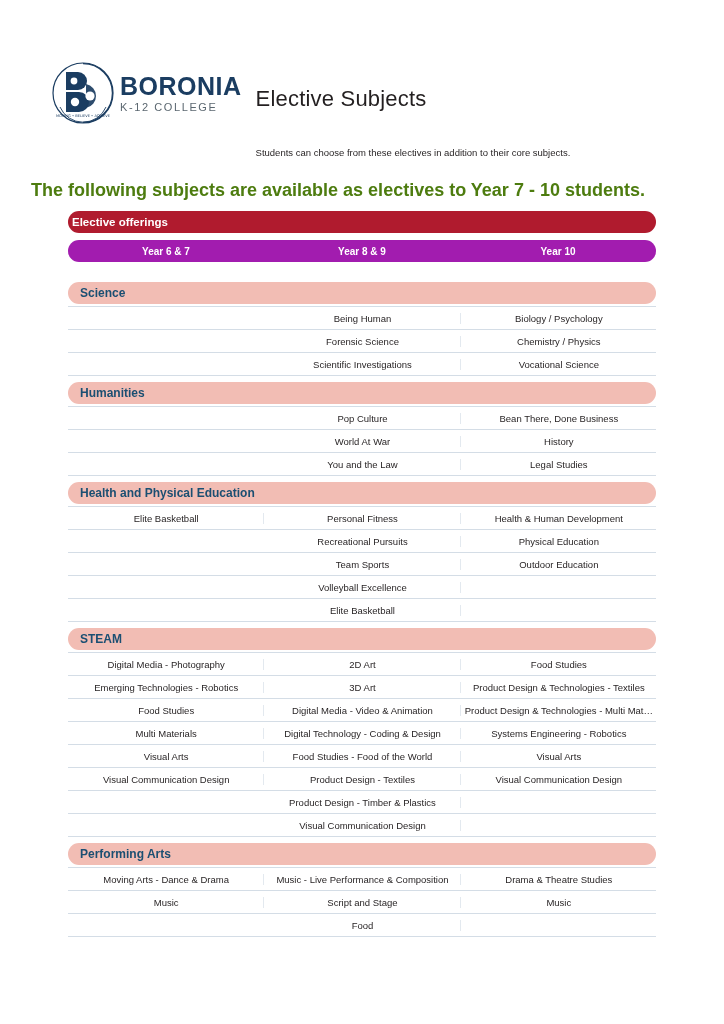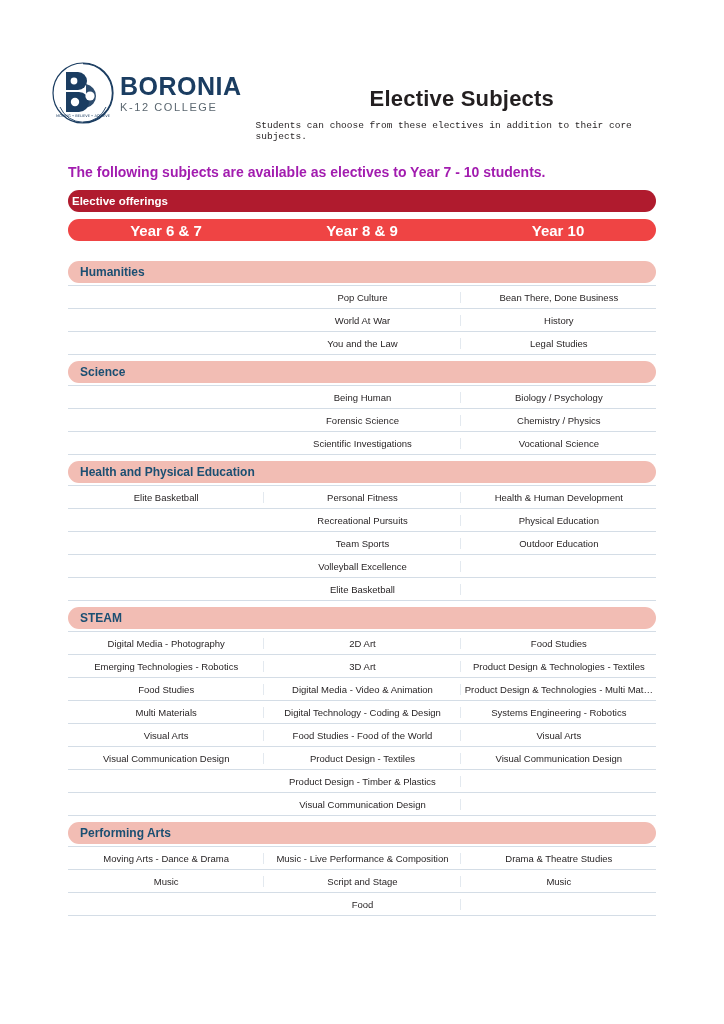--- a/index.html
+++ b/index.html
@@ -59,39 +59,37 @@
     margin-top: 3px;
     text-align: left;
     padding-right: 2px;
   }
   .header-right {
     margin-left: 14px;
     padding-top: 24px;
   }
   .doc-title {
     font-size: 22px;
-    font-weight: bold;
+    font-weight: normal;
     color: #231f20;
     letter-spacing: 0.2px;
-    text-align: center;
   }
   .doc-sub {
     font-size: 9.5px;
     color: #231f20;
-    margin-top: 8px;
+    margin-top: 35px;
     margin-left: 0px;
-    font-family: Liberation Mono, monospace;
   }
 
   
   .intro {
-    margin: 22px 0 0 68px;
-    font-size: 14px;
-    font-weight: bold;
-    color: #a21caf;
+    margin: 22px 0 0 31px;
+    font-size: 18px;
+    font-weight: bold;
+    color: #4d7c0f;
   }
 
   
   .table-area {
     margin: 10px 68px 0 68px;
     width: 588px;
   }
   .band {
     height: 22px;
     border-radius: 11px;
@@ -101,23 +99,23 @@
   }
   .band-red {
     background: #b01b2e;
     color: #ffffff;
     font-size: 11.5px;
     font-weight: bold;
     padding-left: 4px;
     margin-bottom: 7px;
   }
   .band-navy {
-    background: #ef4444;
+    background: #a21caf;
     color: #ffffff;
-    font-size: 15px;
+    font-size: 10px;
     font-weight: bold;
     height: 22px;
     margin-bottom: 20px;
   }
   .band-navy .col {
     flex: 1 1 0;
     text-align: center;
   }
   .band-pink {
     background: #f2bdb4;
@@ -191,57 +189,57 @@
 
     <div class="band band-red">Elective offerings</div>
 
     <div class="band band-navy">
       <div class="col">Year 6 &amp; 7</div>
       <div class="col">Year 8 &amp; 9</div>
       <div class="col">Year 10</div>
     </div>
 
     <div class="section">
+      <div class="band band-pink">Science</div>
+      <div class="rows">
+        <div class="row">
+          <div class="cell c1"></div>
+          <div class="cell c2">Being Human</div>
+          <div class="cell c3">Biology / Psychology</div>
+        </div>
+        <div class="row">
+          <div class="cell c1"></div>
+          <div class="cell c2">Forensic Science</div>
+          <div class="cell c3">Chemistry / Physics</div>
+        </div>
+        <div class="row">
+          <div class="cell c1"></div>
+          <div class="cell c2">Scientific Investigations</div>
+          <div class="cell c3">Vocational Science</div>
+        </div>
+      </div>
+    </div>
+
+    <div class="section">
       <div class="band band-pink">Humanities</div>
       <div class="rows">
         <div class="row">
           <div class="cell c1"></div>
           <div class="cell c2">Pop Culture</div>
           <div class="cell c3">Bean There, Done Business</div>
         </div>
         <div class="row">
           <div class="cell c1"></div>
           <div class="cell c2">World At War</div>
           <div class="cell c3">History</div>
         </div>
         <div class="row">
           <div class="cell c1"></div>
           <div class="cell c2">You and the Law</div>
           <div class="cell c3">Legal Studies</div>
-        </div>
-      </div>
-    </div>
-
-    <div class="section">
-      <div class="band band-pink">Science</div>
-      <div class="rows">
-        <div class="row">
-          <div class="cell c1"></div>
-          <div class="cell c2">Being Human</div>
-          <div class="cell c3">Biology / Psychology</div>
-        </div>
-        <div class="row">
-          <div class="cell c1"></div>
-          <div class="cell c2">Forensic Science</div>
-          <div class="cell c3">Chemistry / Physics</div>
-        </div>
-        <div class="row">
-          <div class="cell c1"></div>
-          <div class="cell c2">Scientific Investigations</div>
-          <div class="cell c3">Vocational Science</div>
         </div>
       </div>
     </div>
 
     <div class="section">
       <div class="band band-pink">Health and Physical Education</div>
       <div class="rows">
         <div class="row">
           <div class="cell c1">Elite Basketball</div>
           <div class="cell c2">Personal Fitness</div>

